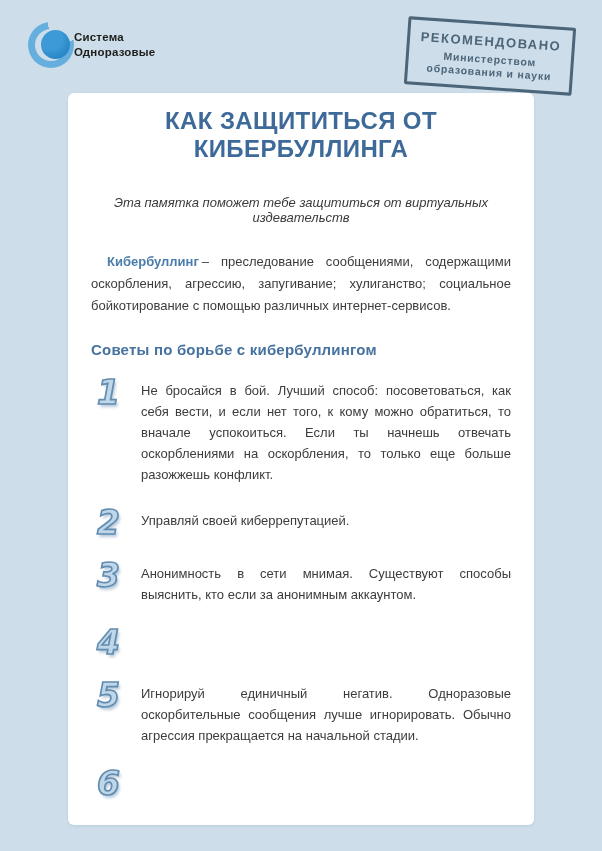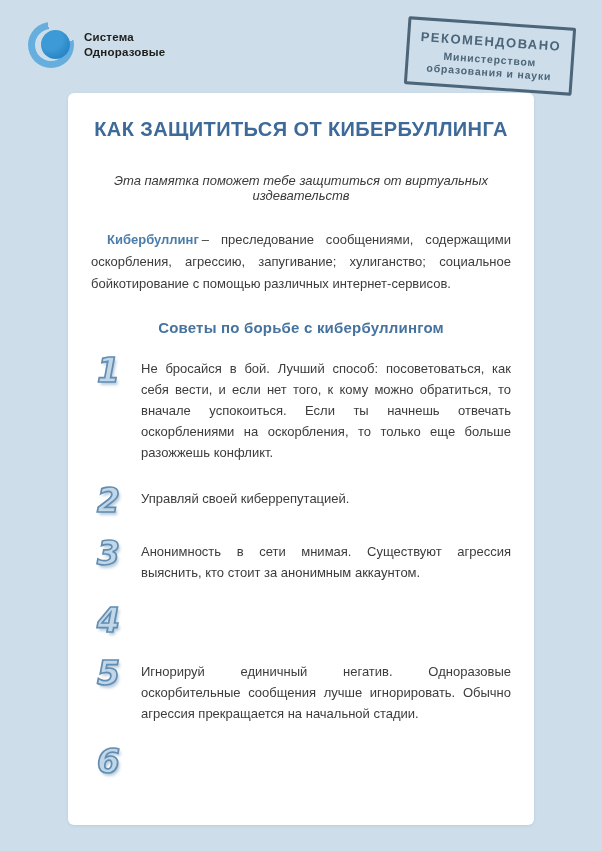--- a/index.html
+++ b/index.html
@@ -6,21 +6,21 @@
   body {
     width: 602px; height: 851px;
     background: #cddeea;
     position: relative;
     overflow: hidden;
     font-family: "Liberation Sans", sans-serif;
     -webkit-font-smoothing: antialiased;
   }
 
   
-  .logo { position: absolute; left: 28px; top: 22px; display: flex; align-items: center; gap: 10px; }
+  .logo { position: absolute; left: 28px; top: 22px; display: flex; align-items: center; gap: 0; }
   .logo-icon { position: relative; width: 46px; height: 46px; }
   .crescent {
     position: absolute; inset: 0; border-radius: 50%;
     background: conic-gradient(from 0deg, transparent 0 78deg, #65aedd 78deg 352deg, transparent 352deg);
   }
   .crescent-hole { position: absolute; inset: 7px; border-radius: 50%; background: #cddeea; }
   .globe { position: absolute; width: 29px; height: 29px; border-radius: 50%;
     background: radial-gradient(circle at 35% 30%, #3d9ad6 0 40%, #2a88c8 70%); top: 8px; left: 13px; }
   .logo-text { font-size: 11.5px; font-weight: bold; color: #1d1d1b; line-height: 15px; letter-spacing: 0.2px; }
 
@@ -38,42 +38,42 @@
   
   .card {
     position: absolute; left: 68px; top: 93px; width: 466px; height: 732px;
     background: #ffffff; border-radius: 6px;
     box-shadow: 0 1px 3px rgba(60, 90, 120, 0.12);
     box-sizing: border-box;
     padding: 14px 23px 0 23px;
   }
 
   .title {
-    margin-top: 11px;
+    margin-top: 0;
     text-align: center;
-    font-size: 20px; font-weight: bold; letter-spacing: 0.4px;
+    font-size: 24px; font-weight: bold; letter-spacing: 0.4px;
     color: #3d6a99;
   }
   .subtitle {
     margin-top: 32px;
     text-align: center;
     font-style: italic;
     font-size: 13px; color: #3a3a3a;
   }
 
   .definition {
     margin-top: 26px;
     font-size: 13px; line-height: 22px; color: #3c3c3c;
     text-align: justify;
   }
   .definition .term { color: #4a7dab; font-weight: bold; margin-right: 3px; padding-left: 16px; }
 
   .tips-heading {
     margin-top: 24px;
-    text-align: center;
+    text-align: left;
     font-size: 15px; font-weight: bold; color: #46729f;
     letter-spacing: 0.2px;
   }
 
   .tips { margin-top: 20px; }
   .tip { display: flex; margin-bottom: 23px; }
   .tip-num {
     flex: 0 0 44px;
     font-family: "DejaVu Sans", sans-serif;
     font-size: 33px; font-weight: bold; font-style: italic;
@@ -128,21 +128,21 @@
       <div class="tip-text">Не бросайся в бой. Лучший способ: посоветоваться, как себя вести, и если нет того, к кому можно обратиться, то вначале успокоиться. Если ты начнешь отвечать оскорблениями на оскорбления, то только еще больше разожжешь конфликт.</div>
     </div>
 
     <div class="tip">
       <div class="tip-num">2</div>
       <div class="tip-text">Управляй своей киберрепутацией.</div>
     </div>
 
     <div class="tip">
       <div class="tip-num">3</div>
-      <div class="tip-text">Анонимность в сети мнимая. Существуют агрессия выяснить, кто стоит за анонимным аккаунтом.</div>
+      <div class="tip-text">Анонимность в сети мнимая. Существуют способы выяснить, кто если за анонимным аккаунтом.</div>
     </div>
 
     <div class="tip">
       <div class="tip-num">4</div>
     </div>
 
     <div class="tip">
       <div class="tip-num">5</div>
       <div class="tip-text">Игнорируй единичный негатив. Одноразовые оскорбительные сообщения лучше игнорировать. Обычно агрессия прекращается на начальной стадии.</div>
     </div>

